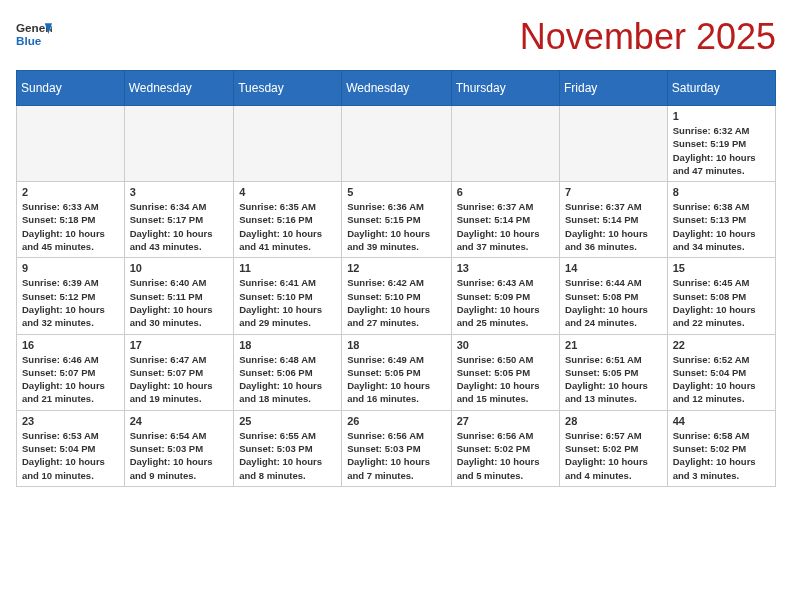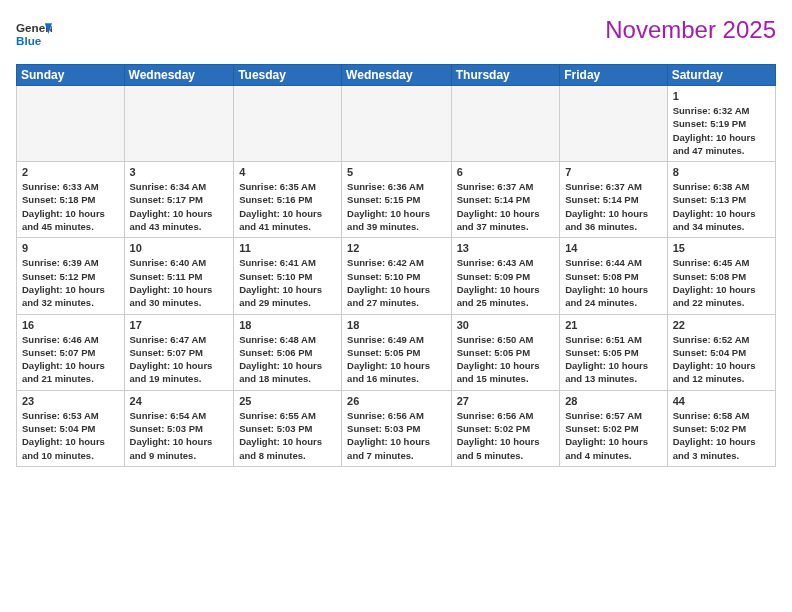--- a/index.html
+++ b/index.html
@@ -22,39 +22,39 @@
       gap: 4px;
     }
     .logo-icon {
       width: 36px;
       height: 36px;
     }
     .title-block {
       text-align: right;
     }
     .month-title {
-      font-size: 24px;
+      font-size: 36px;
       font-weight: normal;
-      color: #a21caf;
+      color: #b91c1c;
     }
     .location {
       font-size: 14px;
       color: #555;
     }
     .calendar {
       width: 100%;
       border-collapse: collapse;
       border: 1px solid #ccc;
     }
     .calendar th {
       background: #2a6ebb;
       color: #fff;
       font-size: 12px;
-      font-weight: bold;
-      padding: 3px 4px;
+      font-weight: normal;
+      padding: 10px 4px;
       text-align: left;
       border: 1px solid #1e5fa0;
     }
     .calendar td {
       vertical-align: top;
       border: 1px solid #ccc;
       padding: 4px 5px;
       font-size: 9.5px;
       color: #333;
       width: 113px;

